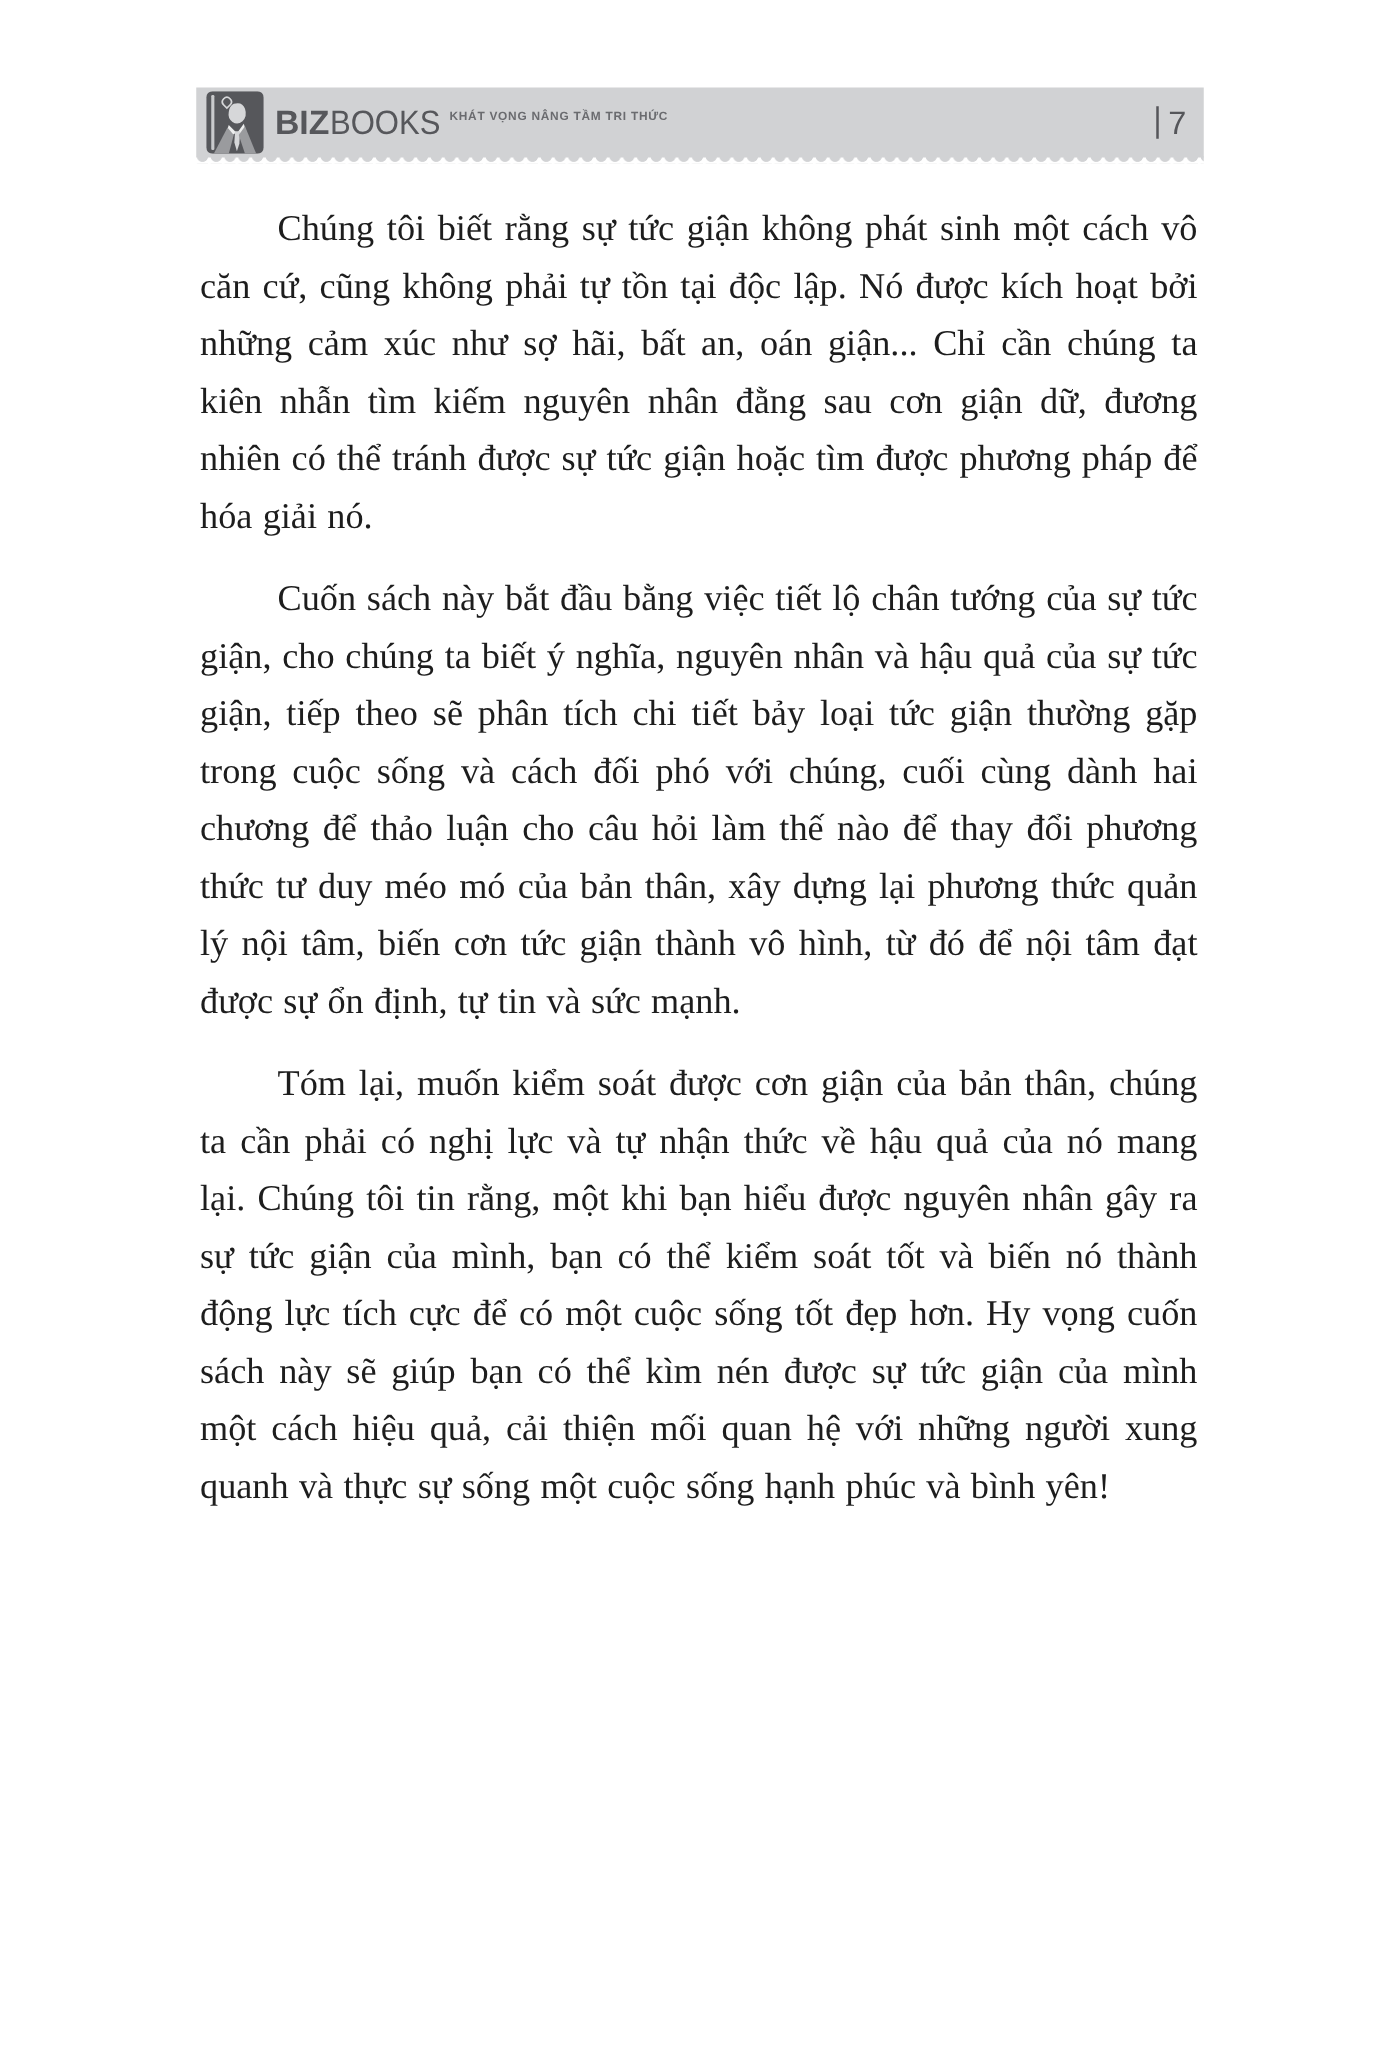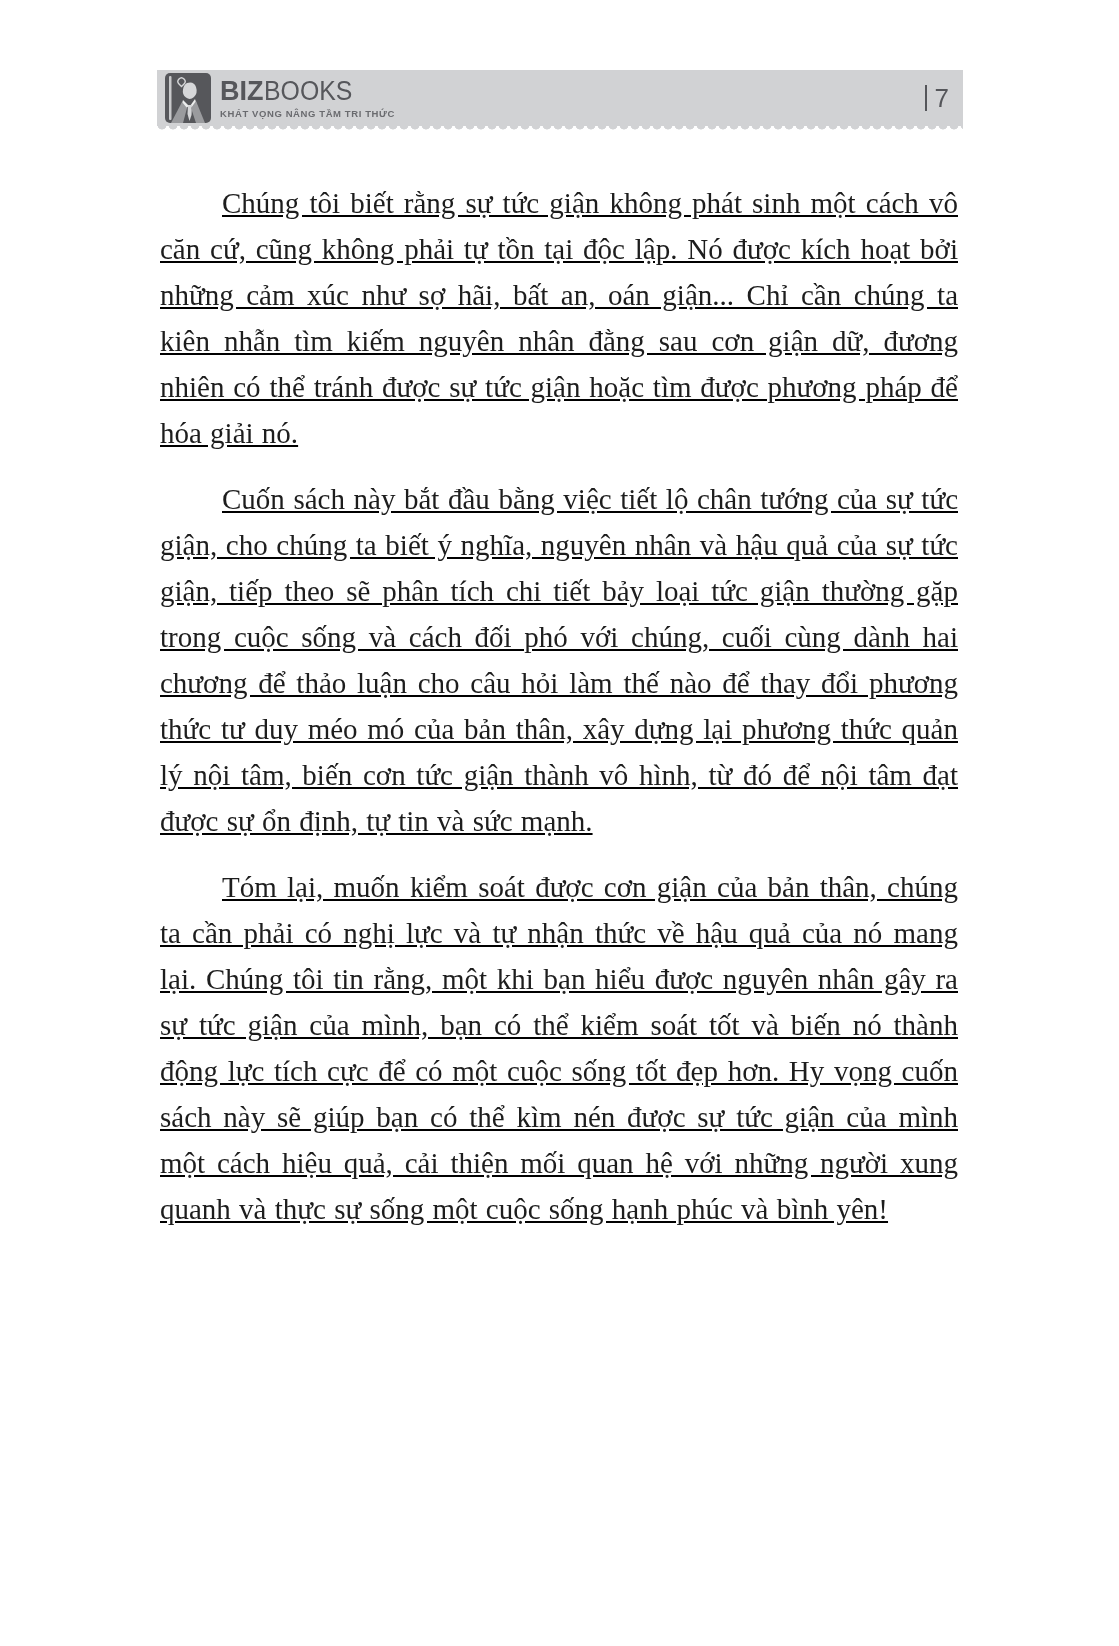--- a/index.html
+++ b/index.html
@@ -43,21 +43,21 @@
   }
 
   .logo-group {
     display: flex;
     align-items: center;
     gap: 9px;
   }
   .logo-icon svg { display: block; }
   .brand-text-col {
     display: flex;
-    flex-direction: column;
+    flex-direction: row;
     justify-content: center;
   }
   .brand-name {
     font-family: "Liberation Sans", sans-serif;
     font-size: 27px;
     line-height: 27px;
     color: #56575b;
     letter-spacing: 0px;
     display: flex;
   }
@@ -87,23 +87,22 @@
   }
   .page-number-val {
     font-size: 26px;
     font-weight: 400;
   }
 
   
   .content {
     position: absolute;
     left: 160px;
-    top: 180px;
+    top: 160px;
     width: 798px;
-    text-decoration: underline;
   }
   .content p {
     margin: 0 0 20px 0;
     font-size: 29px;
     line-height: 46px;
     color: #1d1d1d;
     text-align: justify;
     text-align-last: left;
     text-indent: 62px;
     word-spacing: 1px;

